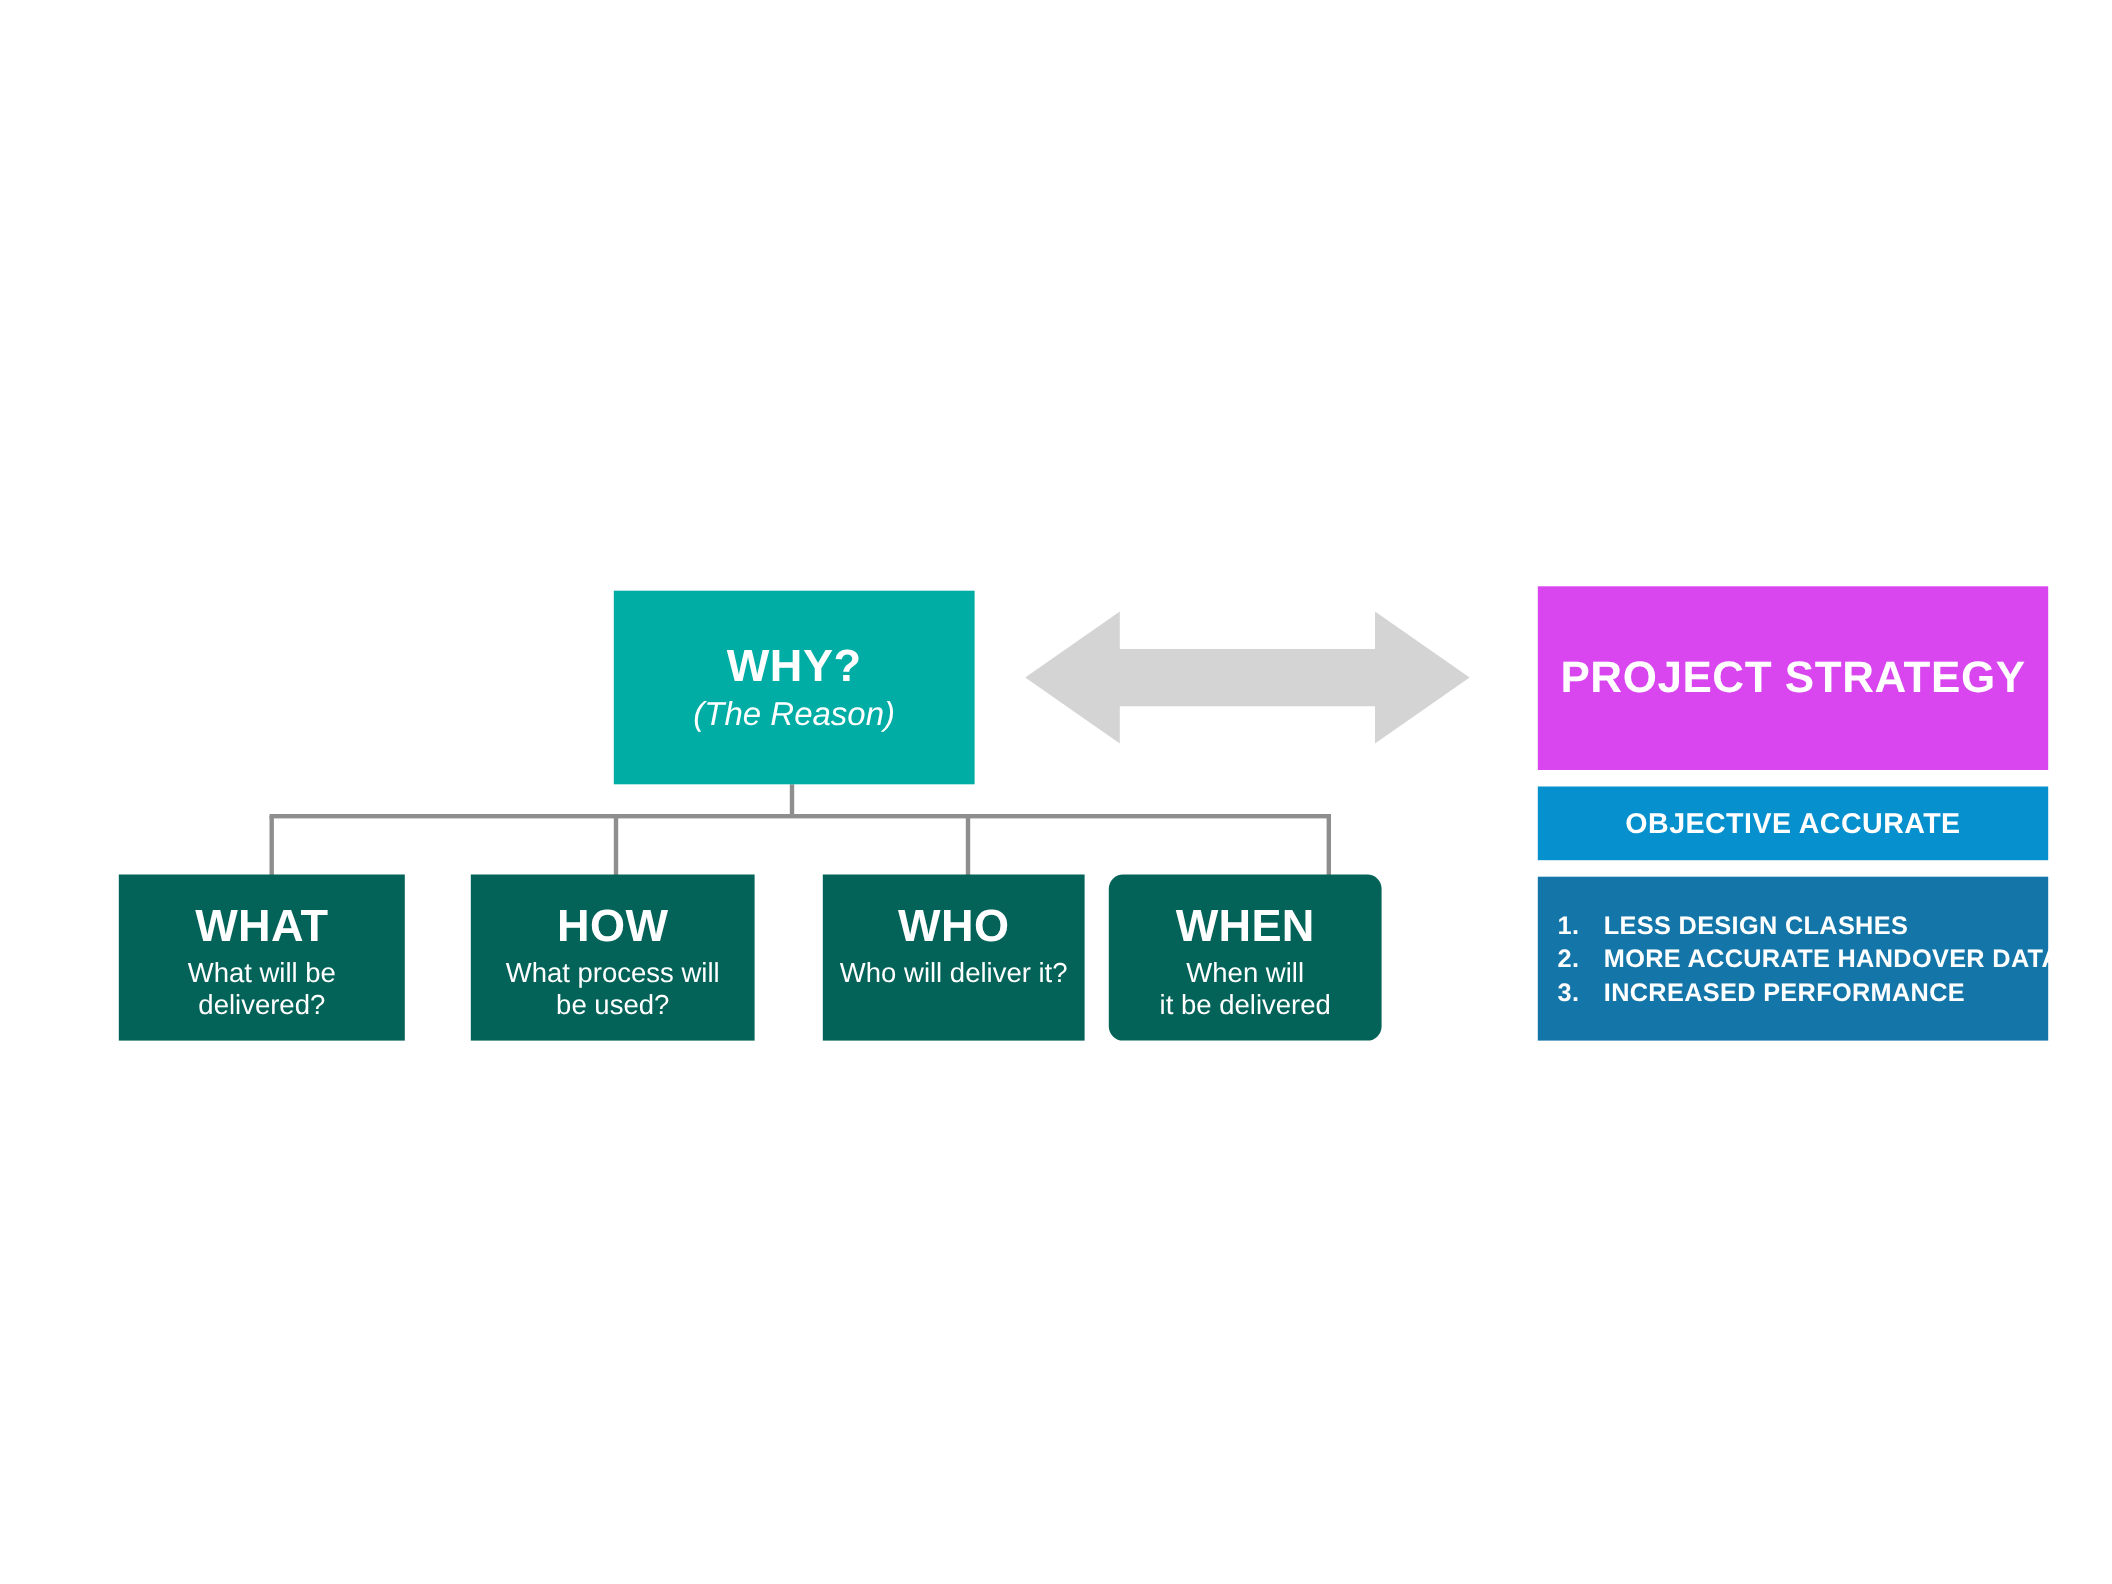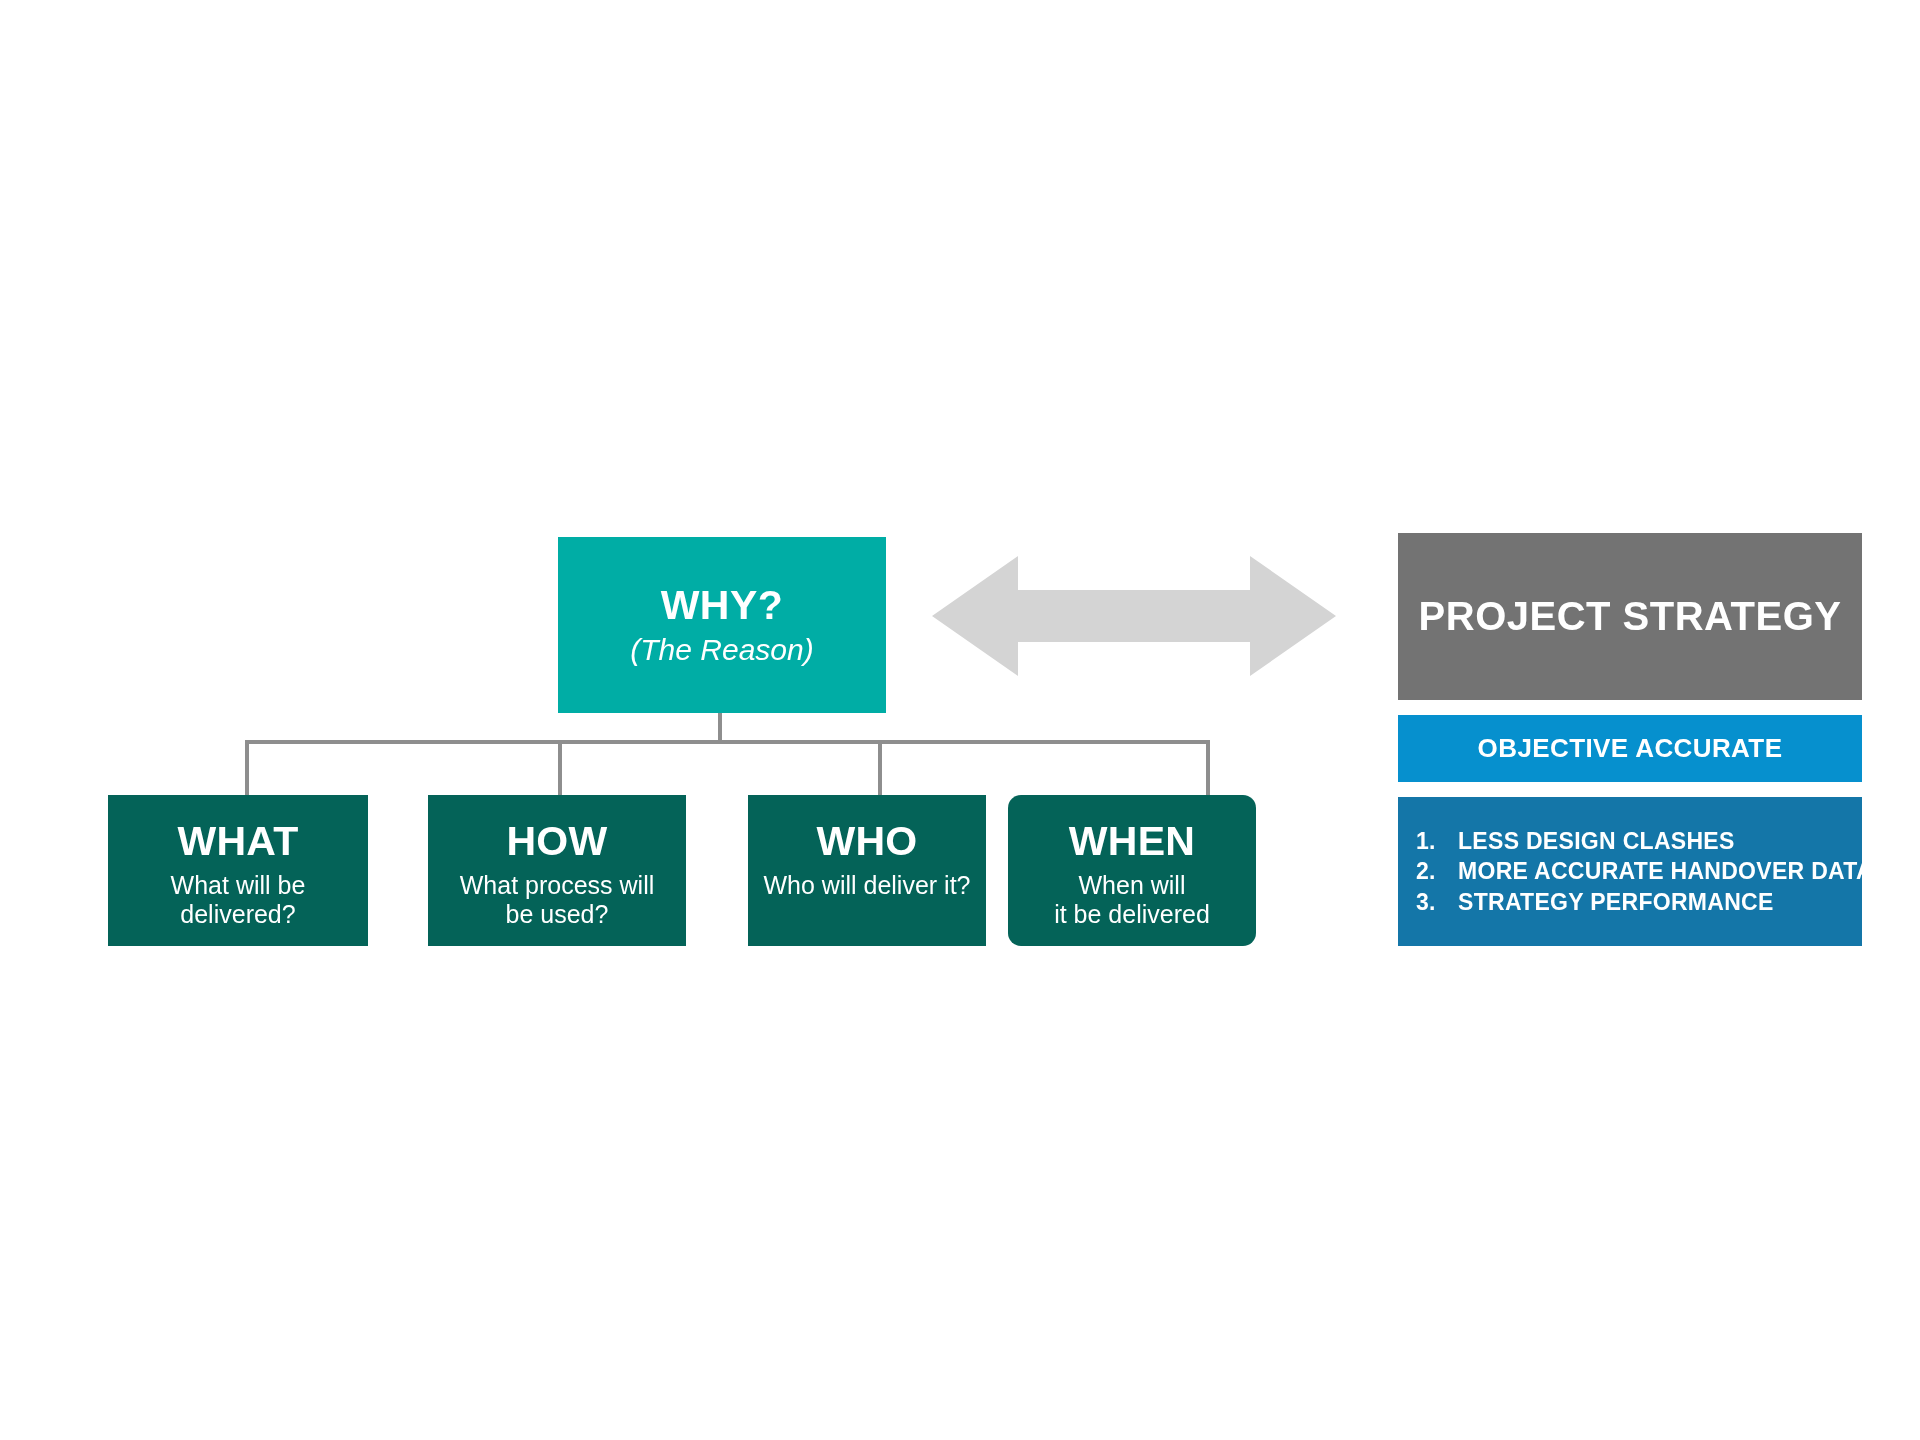--- a/index.html
+++ b/index.html
@@ -109,21 +109,21 @@
     width: 404px;
     height: 132px;
   }
 
   
   #strategy-box {
     left: 1398px;
     top: 533px;
     width: 464px;
     height: 167px;
-    background: #737373;
+    background: #d946ef;
     justify-content: center;
   }
   #strategy-box .title {
     font-size: 40px;
     font-weight: bold;
     letter-spacing: 0.5px;
   }
 
   #objective-header-box {
     left: 1398px;
@@ -226,18 +226,18 @@
       <li>
         <span class="num">1.</span>
         <span class="txt">LESS DESIGN CLASHES</span>
       </li>
       <li>
         <span class="num">2.</span>
         <span class="txt">MORE ACCURATE HANDOVER DATA</span>
       </li>
       <li>
         <span class="num">3.</span>
-        <span class="txt">STRATEGY PERFORMANCE</span>
+        <span class="txt">INCREASED PERFORMANCE</span>
       </li>
     </ul>
   </div>
 
 </div>
 
 </body></html>

